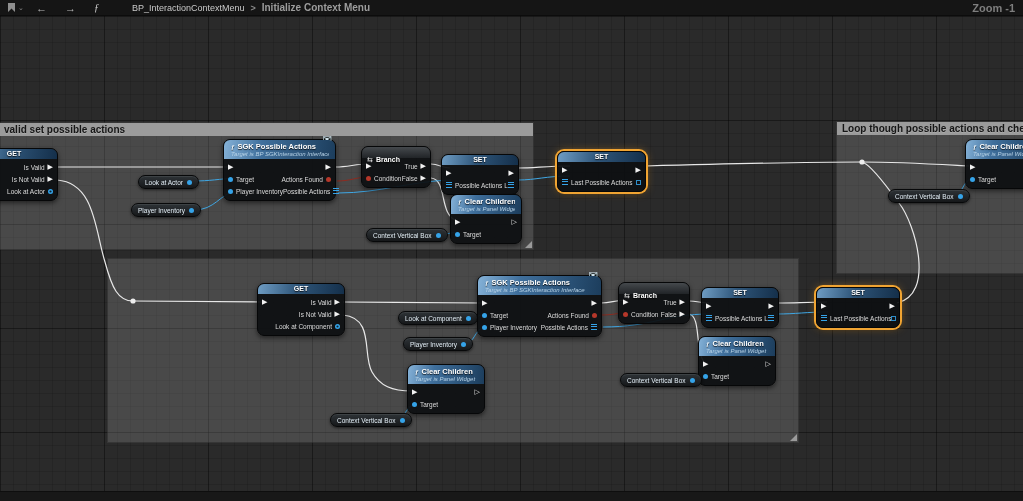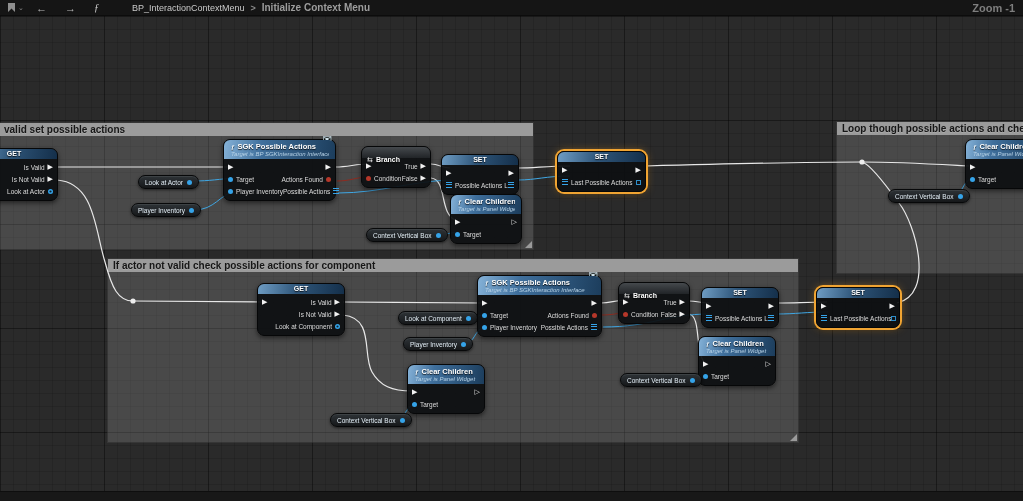--- a/index.html
+++ b/index.html
@@ -91,21 +91,20 @@
   <div class="graph">
 
     <div class="comment" style="left:-46px;top:106px;width:580px;height:128px;">
       <div class="chdr" style="padding-left:49px;">valid set possible actions</div>
       <span class="rz"></span>
     </div>
     <div class="comment" style="left:836px;top:105px;width:240px;height:153px;">
       <div class="chdr">Loop though possible actions and chec</div>
     </div>
     <div class="comment" style="left:107px;top:242px;width:692px;height:185px;">
-      <div class="chdr">If actor not valid check possible actions for component</div>
       <span class="rz"></span>
     </div>
 
     <svg class="wires" width="1023" height="475">
       <g fill="none" stroke="#e8e8e8" stroke-width="1.2">
         <path d="M57,151 C120,151 180,151 231,151"></path>
         <path d="M57,164 C95,167 95,214 105,246 C112,272 118,285 133,285 L263,286"></path>
         <path d="M336,151 C348,151 356,148 368,148"></path>
         <path d="M431,148 C439,148 442,152 450,152"></path>
         <path d="M518,152 C535,152 546,150 570,150"></path>

